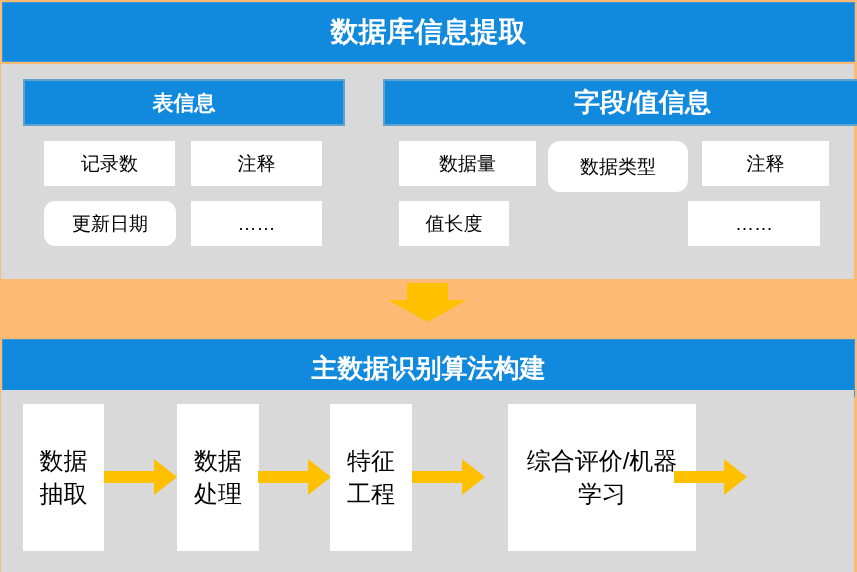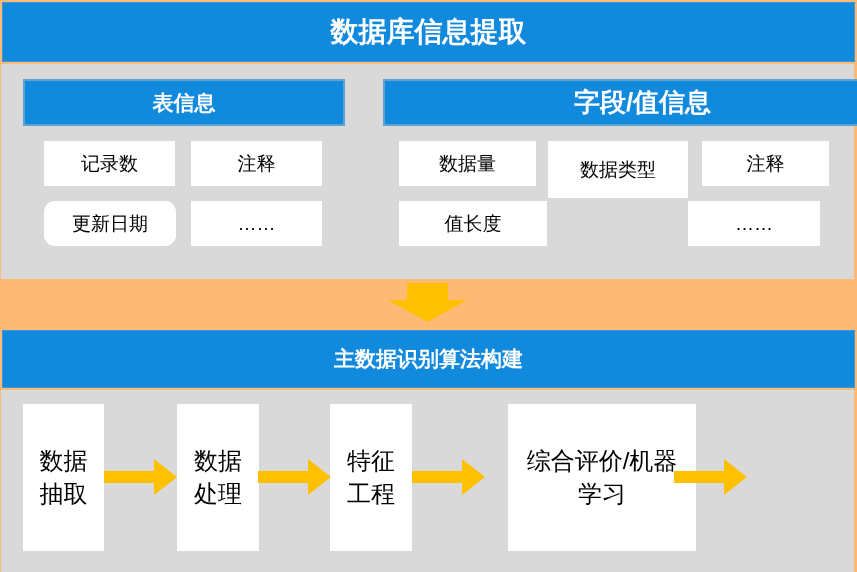--- a/index.html
+++ b/index.html
@@ -15,21 +15,21 @@
     position:relative;width:857px;height:572px;background:#fdba74;overflow:hidden;
     font-family:"Liberation Sans","DejaVu Sans",sans-serif;
   }
   .abs{position:absolute;}
   .banner{
     background:var(--blue);color:#fff;font-weight:bold;
     display:flex;align-items:center;justify-content:center;
     border:1px solid #3E95D6;
   }
   .banner-top{font-size:28px;}
-  .banner-mid{font-size:21px;}
+  .banner-mid{font-size:26px;margin-top:9px;}
   .panel{background:var(--panel-gray);}
   .subheader{
     background:var(--blue);color:#fff;font-weight:bold;
     display:flex;align-items:center;justify-content:center;
     border:2px solid #5EA4CF;
   }
   .subheader.small{font-size:21px;}
   .subheader.big{font-size:26px;}
   .wbox{
     background:var(--box-white);color:var(--text-dark);font-size:19px;
@@ -60,23 +60,23 @@
   <div class="abs subheader big" style="left:383px;top:79px;width:519px;height:47px;">
     <span>字段/值信息</span>
   </div>
 
   <div class="abs wbox" style="left:44px;top:141px;width:131px;height:45px;">记录数</div>
   <div class="abs wbox" style="left:191px;top:141px;width:131px;height:45px;">注释</div>
   <div class="abs wbox" style="left:44px;top:201px;width:132px;height:45px;border-radius:11px;">更新日期</div>
   <div class="abs wbox" style="left:191px;top:201px;width:131px;height:45px;">……</div>
 
   <div class="abs wbox" style="left:399px;top:141px;width:137px;height:45px;">数据量</div>
-  <div class="abs wbox" style="left:548px;top:141px;width:140px;height:57px;">数据类型</div>
+  <div class="abs wbox" style="left:548px;top:141px;width:140px;height:51px;border-radius:12px;">数据类型</div>
   <div class="abs wbox" style="left:702px;top:141px;width:127px;height:45px;">注释</div>
-  <div class="abs wbox" style="left:399px;top:201px;width:148px;height:45px;">值长度</div>
+  <div class="abs wbox" style="left:399px;top:201px;width:110px;height:45px;">值长度</div>
   <div class="abs wbox" style="left:688px;top:201px;width:132px;height:45px;">……</div>
 
   <div class="abs arrow" style="left:388px;top:283px;width:79px;height:39px;">
     <svg width="79" height="39" viewBox="0 0 79 39" aria-hidden="true">
       <polygon points="19,0 60,0 60,17 79,17 39.5,39 0,17 19,17" fill="currentColor"></polygon>
     </svg>
   </div>
 
   <div class="abs banner banner-mid" style="left:2px;top:330px;width:853px;height:58px;">
     <span>主数据识别算法构建</span>

